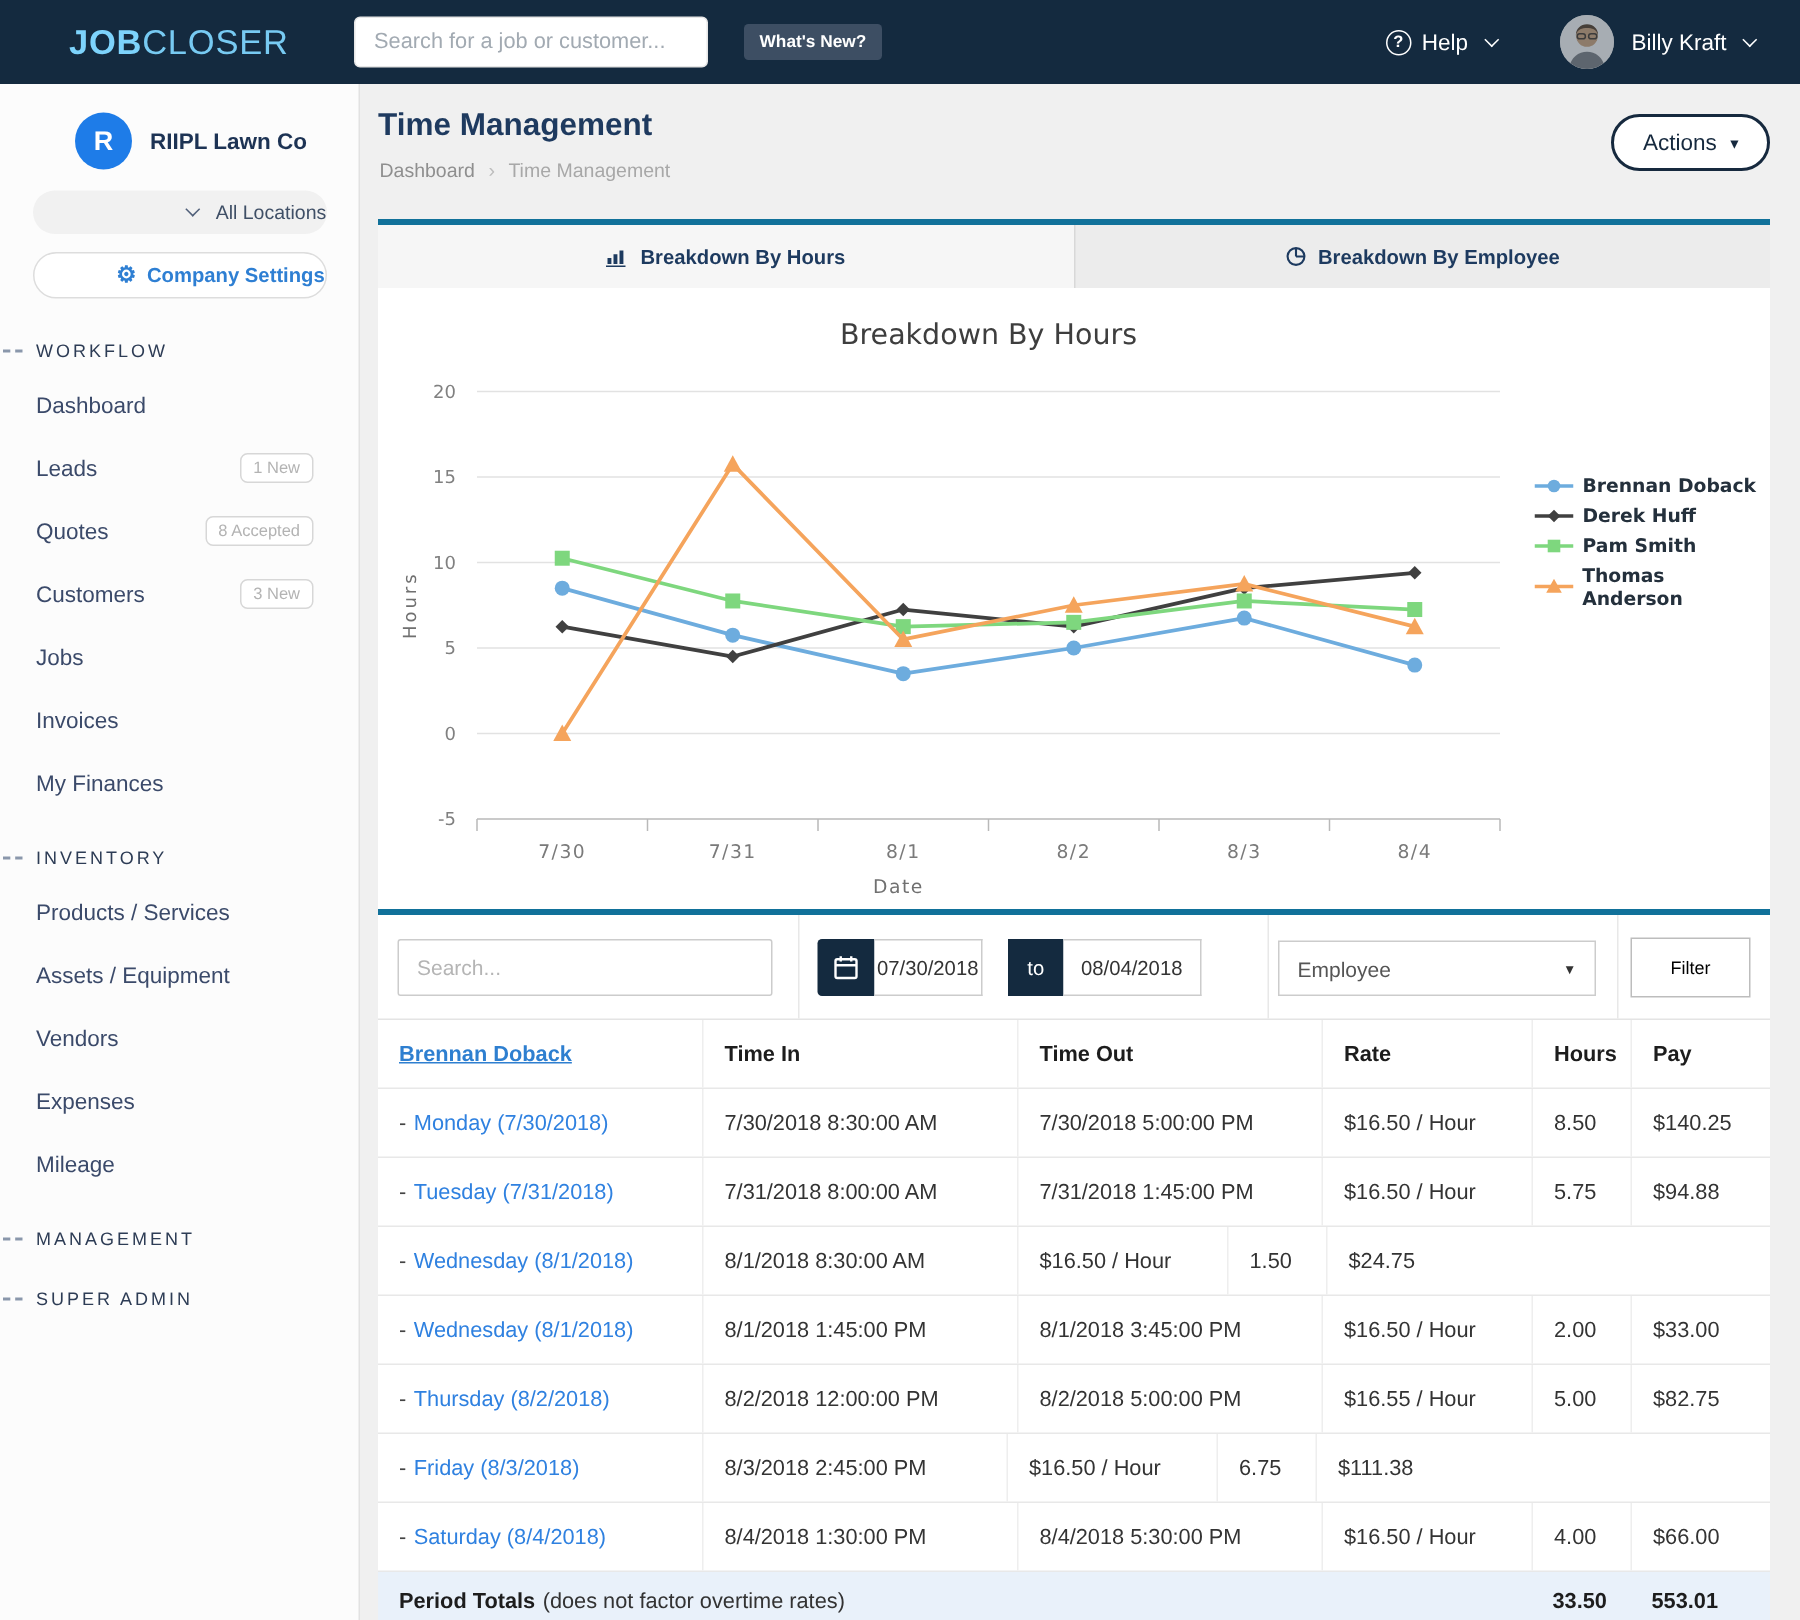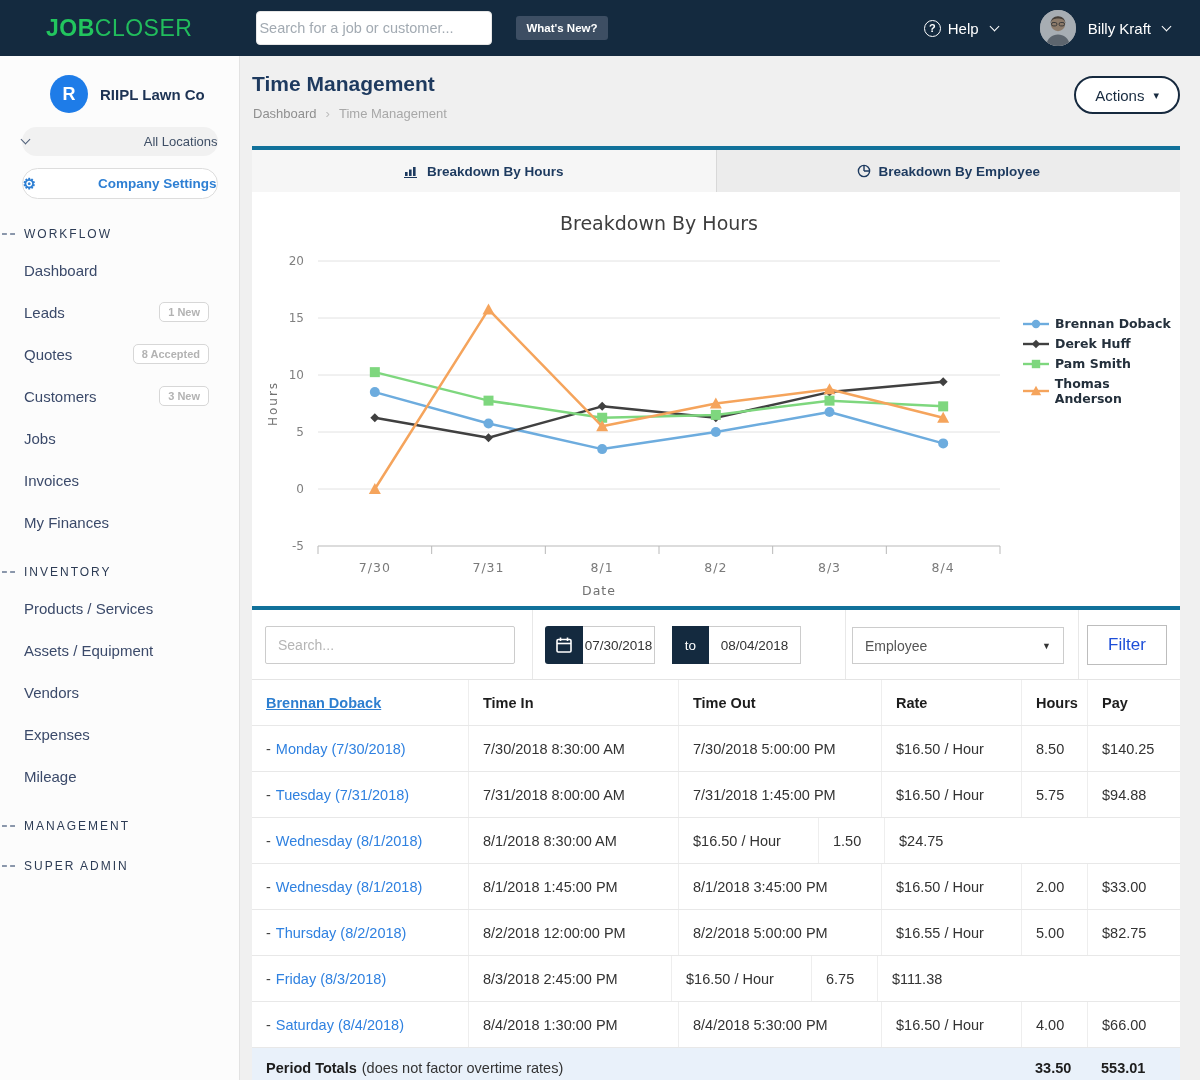--- a/index.html
+++ b/index.html
@@ -4,49 +4,49 @@
 <style>
   * { box-sizing: border-box; margin: 0; padding: 0; }
   html,body { width:1200px; height:1080px; }
   body {
     position: relative; overflow: hidden;
     font-family: "Liberation Sans", sans-serif;
     background: #f0f0f0;
   }
   
   .app-header{position:absolute;top:0;left:0;width:1200px;height:56px;background:#142a3f;display:flex;align-items:center;z-index:9}
-  .logo{margin-left:46px;font-size:23px;color:#22c55e;letter-spacing:.5px;white-space:nowrap}
+  .logo{margin-left:46px;font-size:23px;color:#7dd3fc;letter-spacing:.5px;white-space:nowrap}
   .logo .bold{font-weight:800}
   .logo .light{font-weight:300;opacity:.95}
-  .hdr-search{margin-left:64px;width:236px;height:34px;border-radius:4px;border:1px solid #e6e6e6;padding:0 2px;font-size:14.5px;color:#333;background:#fff;outline:none}
+  .hdr-search{margin-left:44px;width:236px;height:34px;border-radius:4px;border:1px solid #e6e6e6;padding:0 12px;font-size:14.5px;color:#333;background:#fff;outline:none}
   .hdr-search::placeholder{color:#a2aab2}
   .whats-new{margin-left:24px;background:#3d4e63;color:#fff;font-weight:700;font-size:11.5px;border:none;border-radius:3px;padding:6px 10px;cursor:pointer}
   .hdr-right{margin-left:auto;display:flex;align-items:center;margin-right:30px;color:#fff}
   .help-wrap{display:flex;align-items:center;cursor:pointer}
   .help-icon{width:17px;height:17px;border:1.5px solid #fff;border-radius:50%;font-size:11px;display:flex;align-items:center;justify-content:center;margin-right:7px;font-weight:700}
   .help-label{font-size:15px}
   .caret{width:7px;height:7px;border-right:1.7px solid #fff;border-bottom:1.7px solid #fff;transform:rotate(45deg);margin-left:12px;margin-top:-4px}
   .avatar{width:36px;height:36px;border-radius:50%;margin:0 12px 0 42px;background:#9aa0a6;position:relative;overflow:hidden;cursor:pointer}
   .user-name{font-size:15px;cursor:pointer}
   
   .sidebar{position:absolute;top:56px;left:0;width:240px;bottom:0;background:#fcfcfc;border-right:1px solid #e2e2e2}
   .company-row{display:flex;align-items:center;padding:19px 0 0 50px}
   .company-logo{width:38px;height:38px;border-radius:50%;background:#1e7ce8;color:#fff;font-weight:700;font-size:18px;display:flex;align-items:center;justify-content:center;flex:none}
   .company-name{margin-left:12px;font-size:15px;font-weight:700;color:#1d3354}
-  .pill{display:flex;align-items:center;justify-content:space-between;margin:0 auto;width:196px;cursor:pointer}
+  .pill{display:flex;align-items:center;justify-content:flex-end;margin:0 auto;width:196px;cursor:pointer}
   .loc-pill{margin-top:14px;height:29px;background:#f1f1f1;border-radius:15px;font-size:13px;color:#3f4f66}
   .caret-dark{width:7px;height:7px;border-right:1.6px solid #51607a;border-bottom:1.6px solid #51607a;transform:rotate(45deg);margin-right:12px;margin-top:-4px}
   .settings-pill{margin-top:12px;height:31px;background:#fff;border:1px solid #ddd;border-radius:16px;color:#2e7fd3;font-size:13.5px;font-weight:600}
   .gear-icon{margin-right:7px;font-size:15px;line-height:1}
   .nav{margin-top:24px}
   .nav-section-header{display:flex;align-items:center;height:22px;margin:18px 0 4px 0;cursor:pointer}
   .dash-icon{width:13px;border-top:2px dashed #8a97ab;margin-left:2px;flex:none}
   .nav-section-label{margin-left:9px;font-size:12px;font-weight:400;letter-spacing:2px;color:#2d3c55}
   .nav-item{display:flex;align-items:center;height:42px;padding:0 30px 0 24px;font-size:15px;color:#3b4a6a;cursor:pointer}
-  .badge{margin-left:auto;border:1.5px solid #d7d7d7;border-radius:5px;color:#b3b3b3;font-size:11px;font-weight:700;padding:3px 8px;background:#fff}
+  .badge{margin-left:auto;border:1.5px solid #d7d7d7;border-radius:5px;color:#b3b3b3;font-size:11px;font-weight:400;padding:3px 8px;background:#fff}
   
   .main{position:absolute;left:240px;top:56px;width:960px;height:1024px;background:#f0f0f0}
   .page-title{position:absolute;left:12px;top:16px;font-size:21px;font-weight:700;color:#1e3a5f}
   .breadcrumb{position:absolute;left:13px;top:50px;font-size:13px;color:#9a9a9a;display:flex;gap:9px;align-items:center}
   .crumb{color:#8f8f8f;cursor:pointer}
   .crumb-sep{color:#bdbdbd}
   .crumb-current{color:#a8a8a8}
   .actions-btn{position:absolute;right:20px;top:20px;height:38px;border-radius:19px;border:2px solid #16293e;background:#fff;color:#16293e;font-size:15px;padding:16px 19px;display:flex;align-items:center;gap:9px;cursor:pointer}
   .actions-caret{font-size:11px;margin-top:1px}
   .tabs{position:absolute;left:12px;top:90px;width:928px;height:46px;border-top:4px solid #11719a;display:flex}
@@ -65,21 +65,21 @@
   .filter-search{position:absolute;left:13px;top:16px;width:250px;height:38px;border:1px solid #ccc;border-radius:2px;padding:0 12px;font-size:14px;color:#333;outline:none}
   .filter-search::placeholder{color:#b5b5b5}
   .fdiv{position:absolute;top:0;bottom:0;width:1px;background:#e8e8e8}
   .date-group{position:absolute;left:293px;top:16px;height:38px;display:flex;align-items:stretch}
   .cal-box{width:38px;background:#142a3f;border-radius:3px 0 0 3px;display:flex;align-items:center;justify-content:center;cursor:pointer;flex:none}
   .date-input{width:72px;border:1px solid #ccc;border-left:none;text-align:center;font-size:13.5px;color:#333;outline:none;background:#fff}
   .to-box{width:37px;background:#142a3f;color:#fff;font-size:13.5px;display:flex;align-items:center;justify-content:center;margin-left:17px;flex:none}
   .date-input.second{border-left:none;width:92px}
   .employee-select{position:absolute;left:600px;top:17px;width:212px;height:37px;border:1px solid #ccc;display:flex;align-items:center;padding:0 12px;font-size:14px;color:#555;background:#fff;cursor:pointer}
   .sel-caret{margin-left:auto;font-size:9px;color:#333}
-  .filter-btn{position:absolute;left:835px;top:15px;width:80px;height:40px;background:#fff;border:1px solid #bdbdbd;font-size:17px;color:#1d4ed8;cursor:pointer}
+  .filter-btn{position:absolute;left:835px;top:15px;width:80px;height:40px;background:#fff;border:1px solid #bdbdbd;font-size:12px;color:#000000;cursor:pointer}
   
   .table{position:absolute;left:12px;top:624px;width:928px;background:#fff}
   .trow{display:flex;height:46px;border-bottom:1px solid #e8e8e8;background:#fff}
   .tcell{display:flex;align-items:center;padding-left:14px;font-size:14.5px;color:#333;border-left:1px solid #eeeeee;overflow:hidden;white-space:nowrap}
   .tcell:first-child{border-left:none}
   .c0{width:216px}.c1{width:210px}.c2{width:203px}.c3{width:140px}.c4{width:66px}.c5{width:93px}
   .thead .tcell{font-weight:700;color:#1d1d1d}
   .emp-link{color:#2e7fd0;text-decoration:underline;font-weight:700;cursor:pointer}
   .dash{color:#444;margin-right:5px}
   .day-link{color:#2f81e0;cursor:pointer}

